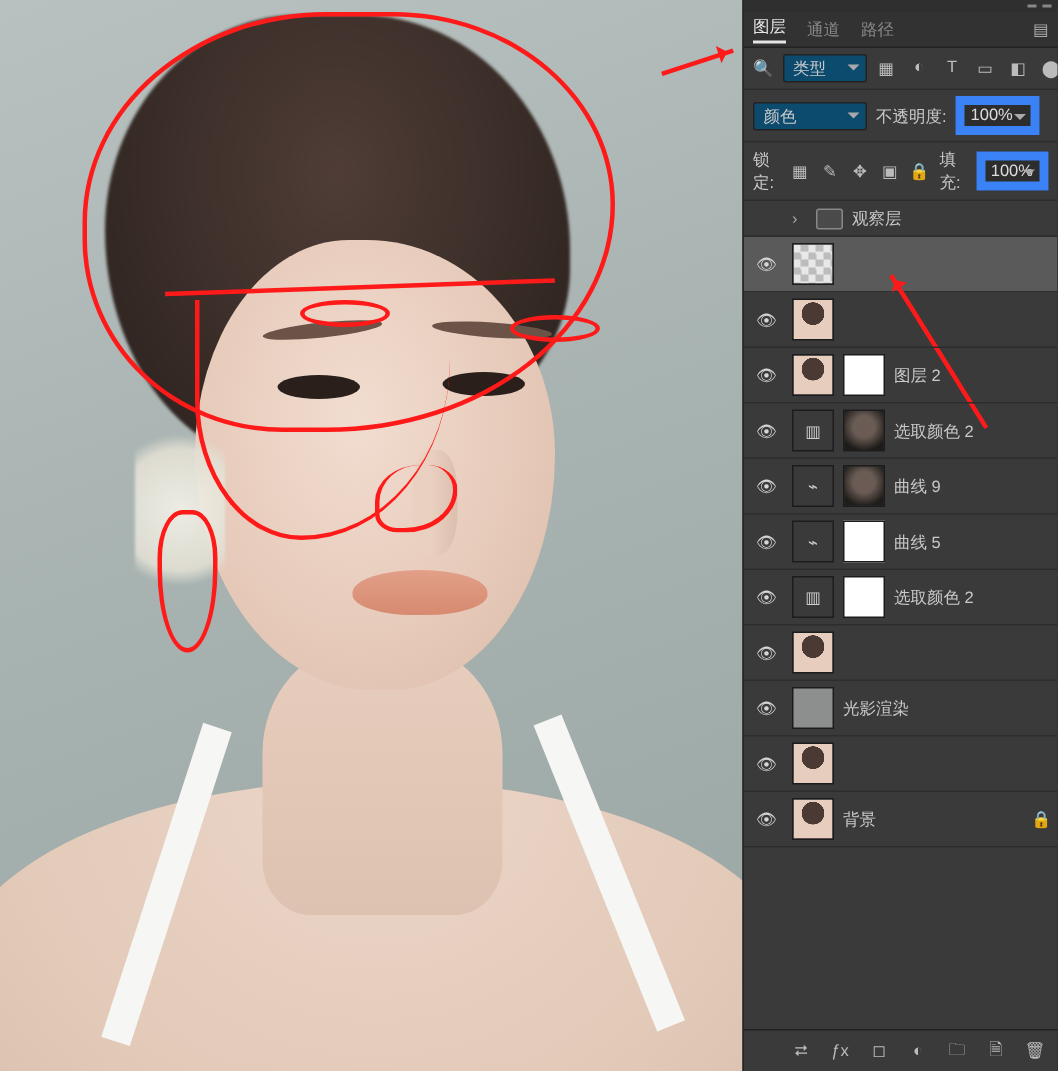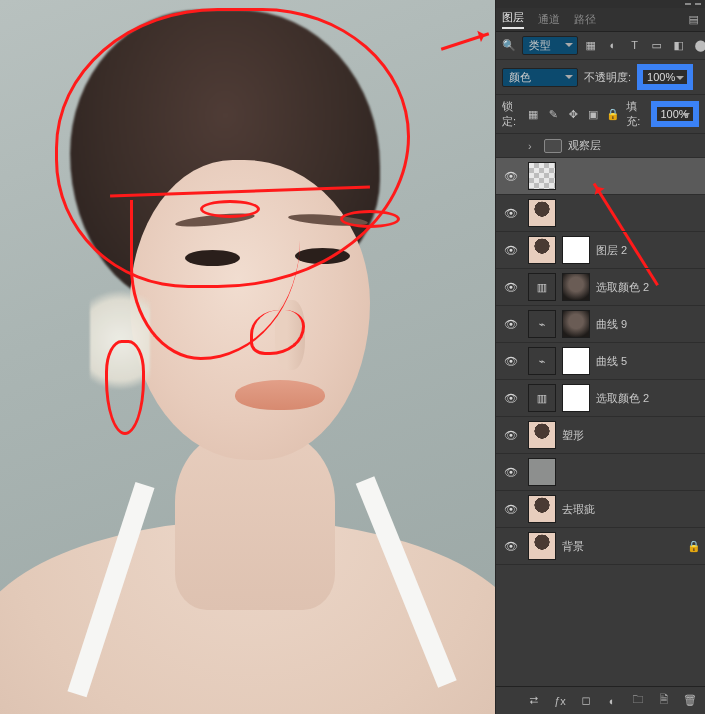--- a/index.html
+++ b/index.html
@@ -320,32 +320,31 @@
     <div class="layer">
       <span class="vis">👁</span>
       <span class="adj-ico">▥</span>
       <span class="thumb white"></span>
       <span class="name">选取颜色 2</span>
     </div>
 
     <div class="layer">
       <span class="vis">👁</span>
       <span class="thumb portrait"></span>
-      <span class="name">塑形</span>
     </div>
 
     <div class="layer">
       <span class="vis">👁</span>
       <span class="thumb gray"></span>
-    </div>
-
-    <div class="layer">
-      <span class="vis">👁</span>
-      <span class="thumb portrait"></span>
-      <span class="name">去瑕疵</span>
+      <span class="name">光影渲染</span>
+    </div>
+
+    <div class="layer">
+      <span class="vis">👁</span>
+      <span class="thumb portrait"></span>
     </div>
 
     <div class="layer">
       <span class="vis">👁</span>
       <span class="thumb portrait"></span>
       <span class="name">背景</span>
       <span class="lock">🔒</span>
     </div>
 
   </div>

